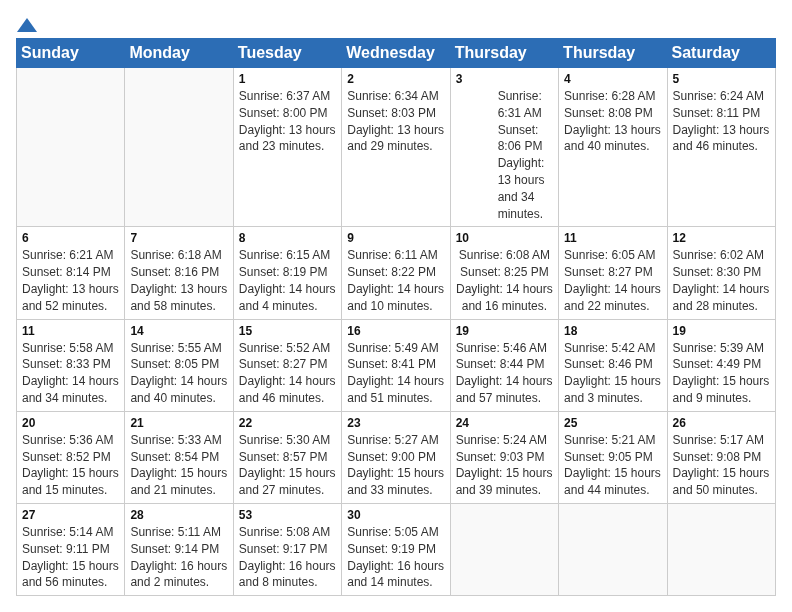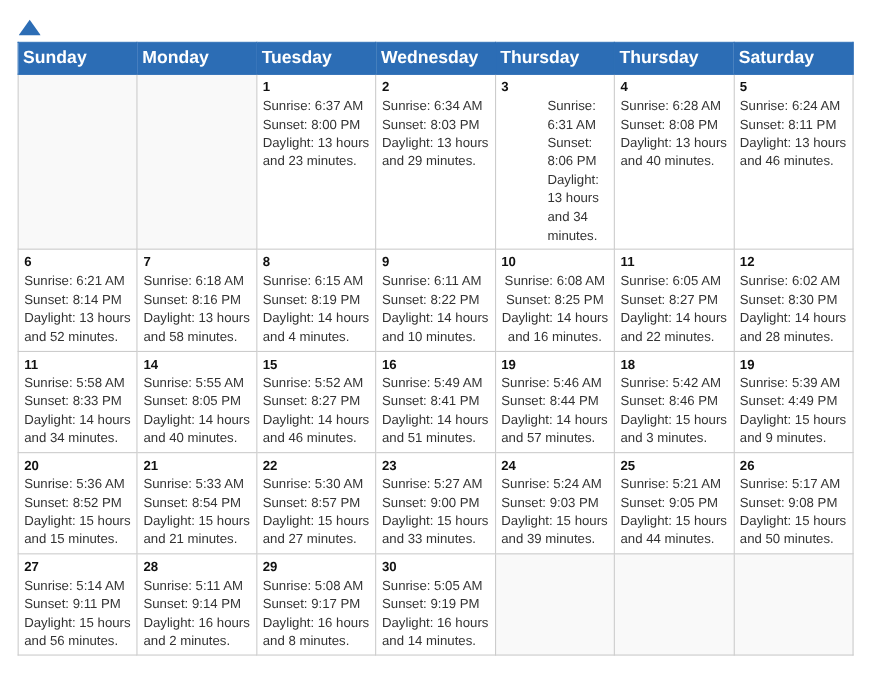--- a/index.html
+++ b/index.html
@@ -307,21 +307,21 @@
 and 56 minutes.</div>
         </td>
         <td>
           <span class="day-number">28</span>
           <div class="day-info" style="white-space: pre-line;">Sunrise: 5:11 AM
 Sunset: 9:14 PM
 Daylight: 16 hours
 and 2 minutes.</div>
         </td>
         <td>
-          <span class="day-number">29</span>
+          <span class="day-number">53</span>
           <div class="day-info" style="white-space: pre-line;">Sunrise: 5:08 AM
 Sunset: 9:17 PM
 Daylight: 16 hours
 and 8 minutes.</div>
         </td>
         <td>
           <span class="day-number">30</span>
           <div class="day-info" style="white-space: pre-line;">Sunrise: 5:05 AM
 Sunset: 9:19 PM
 Daylight: 16 hours

